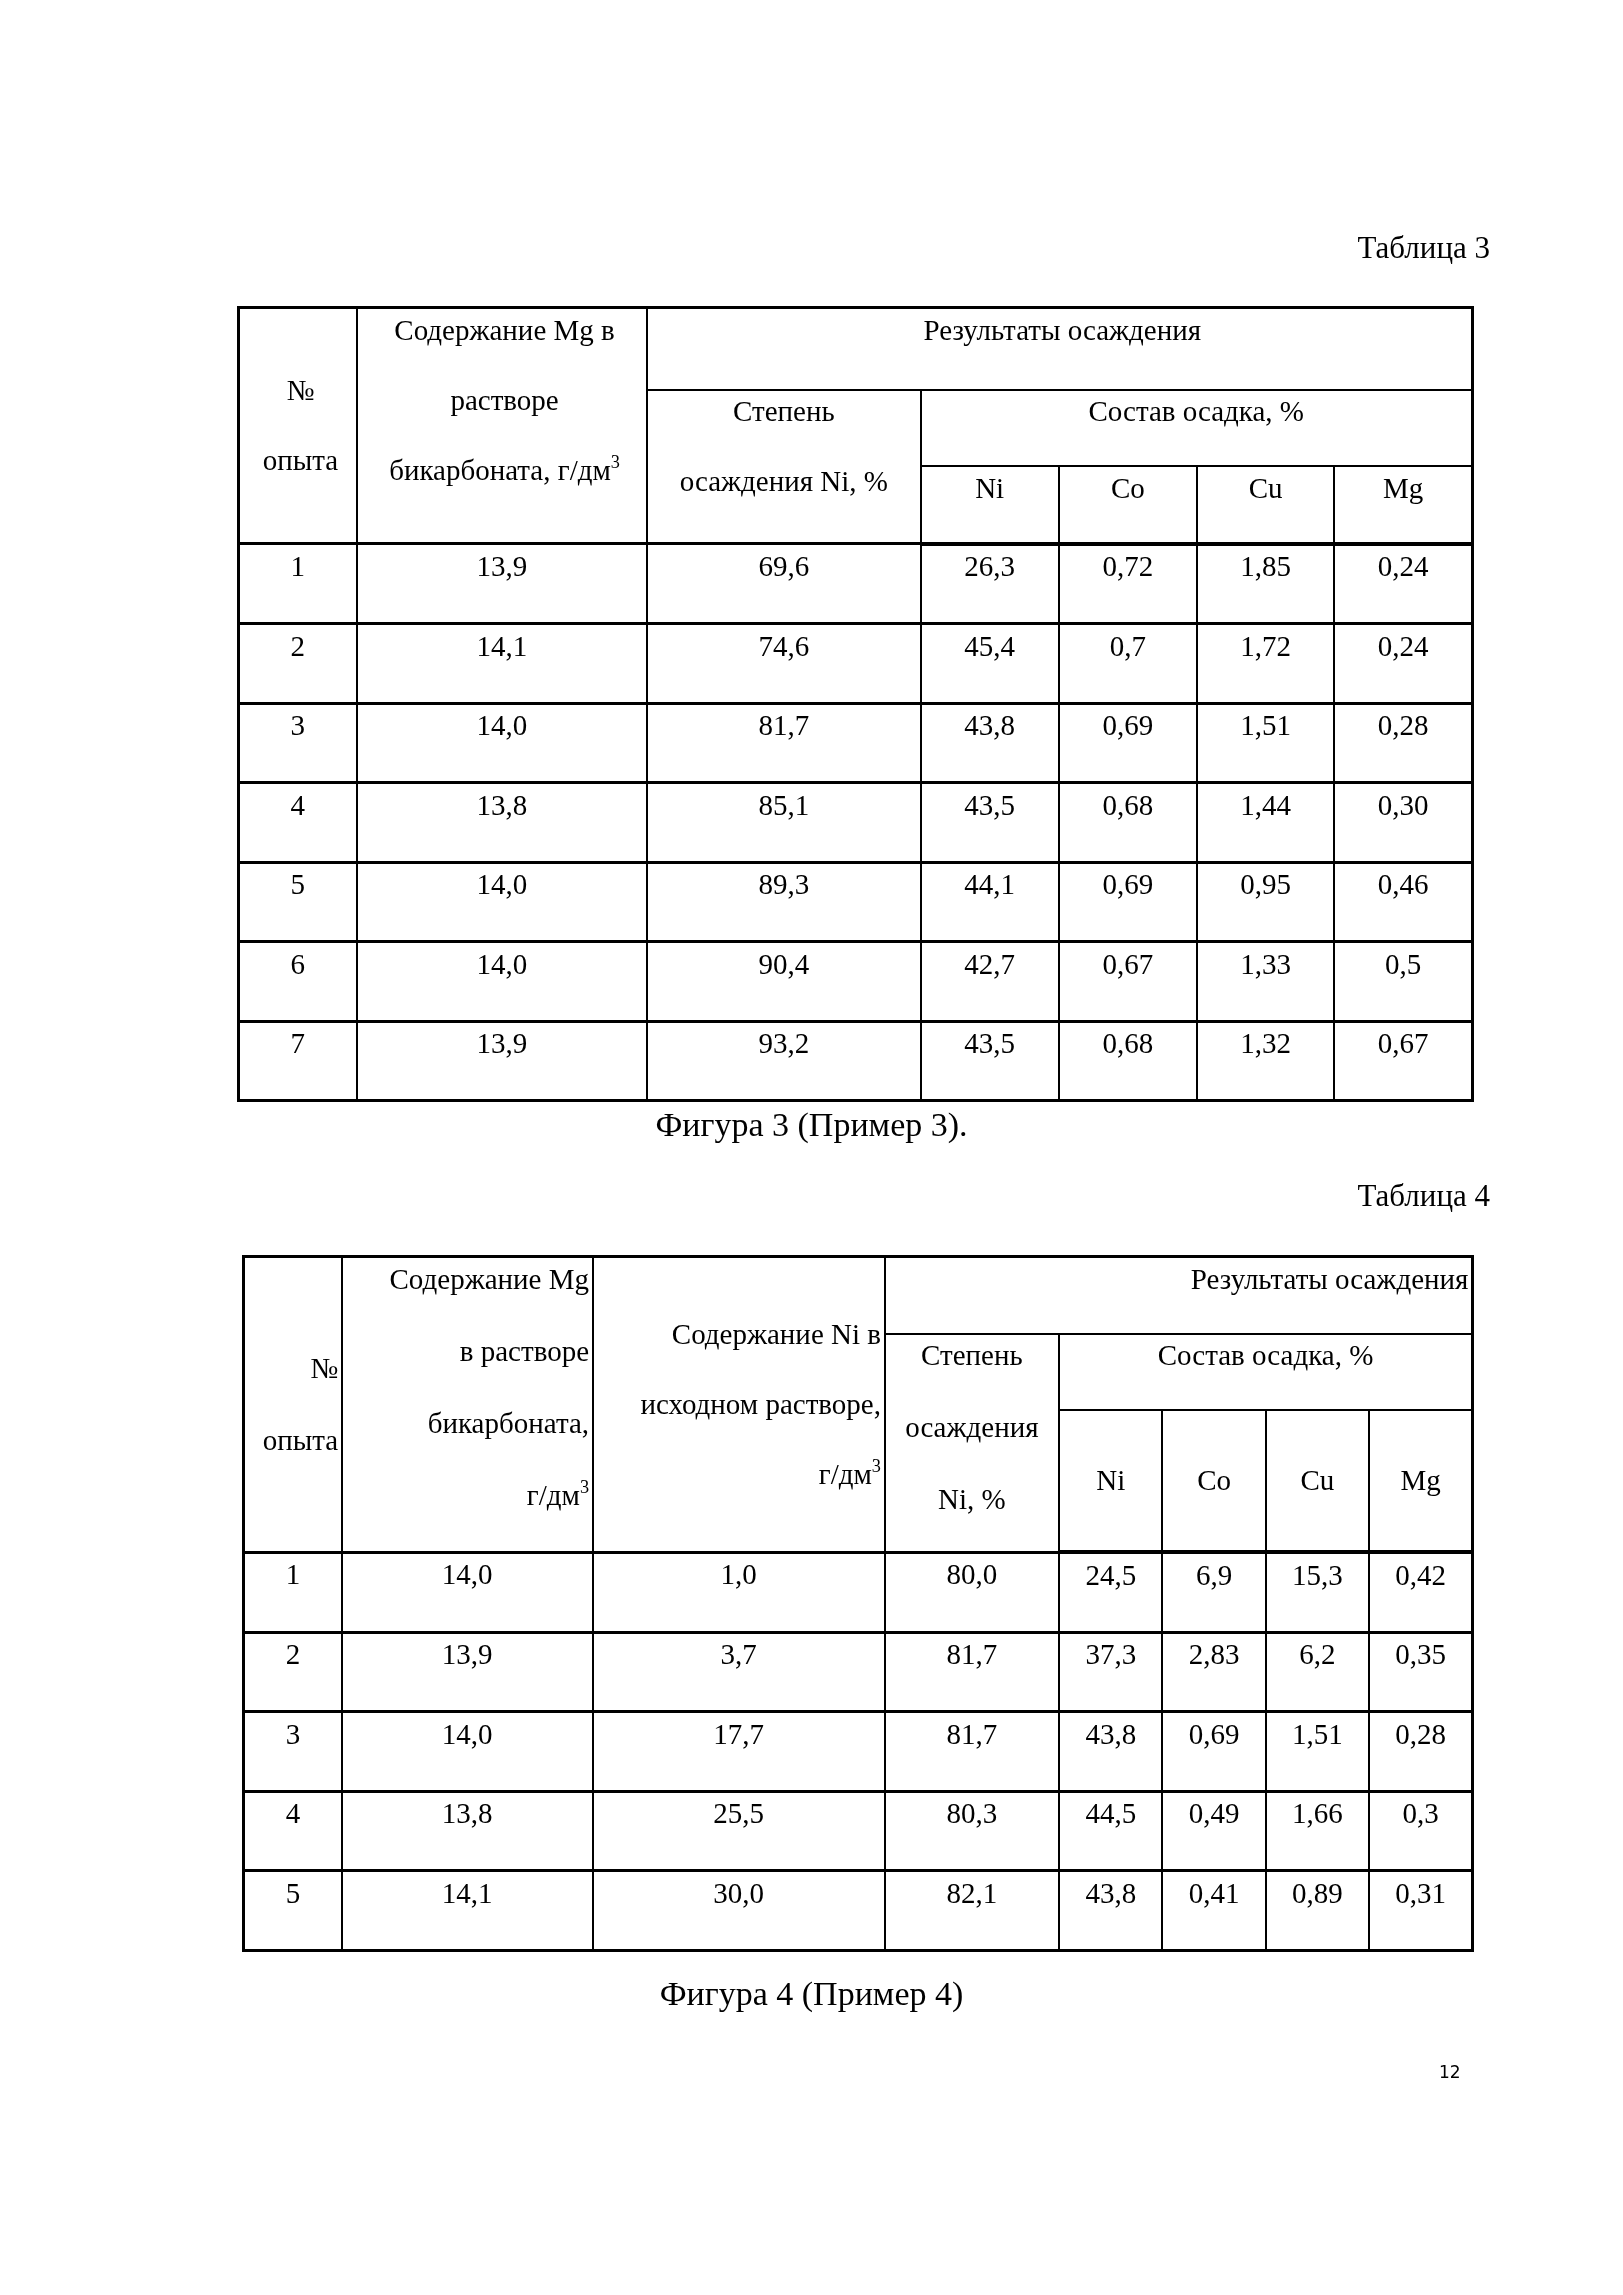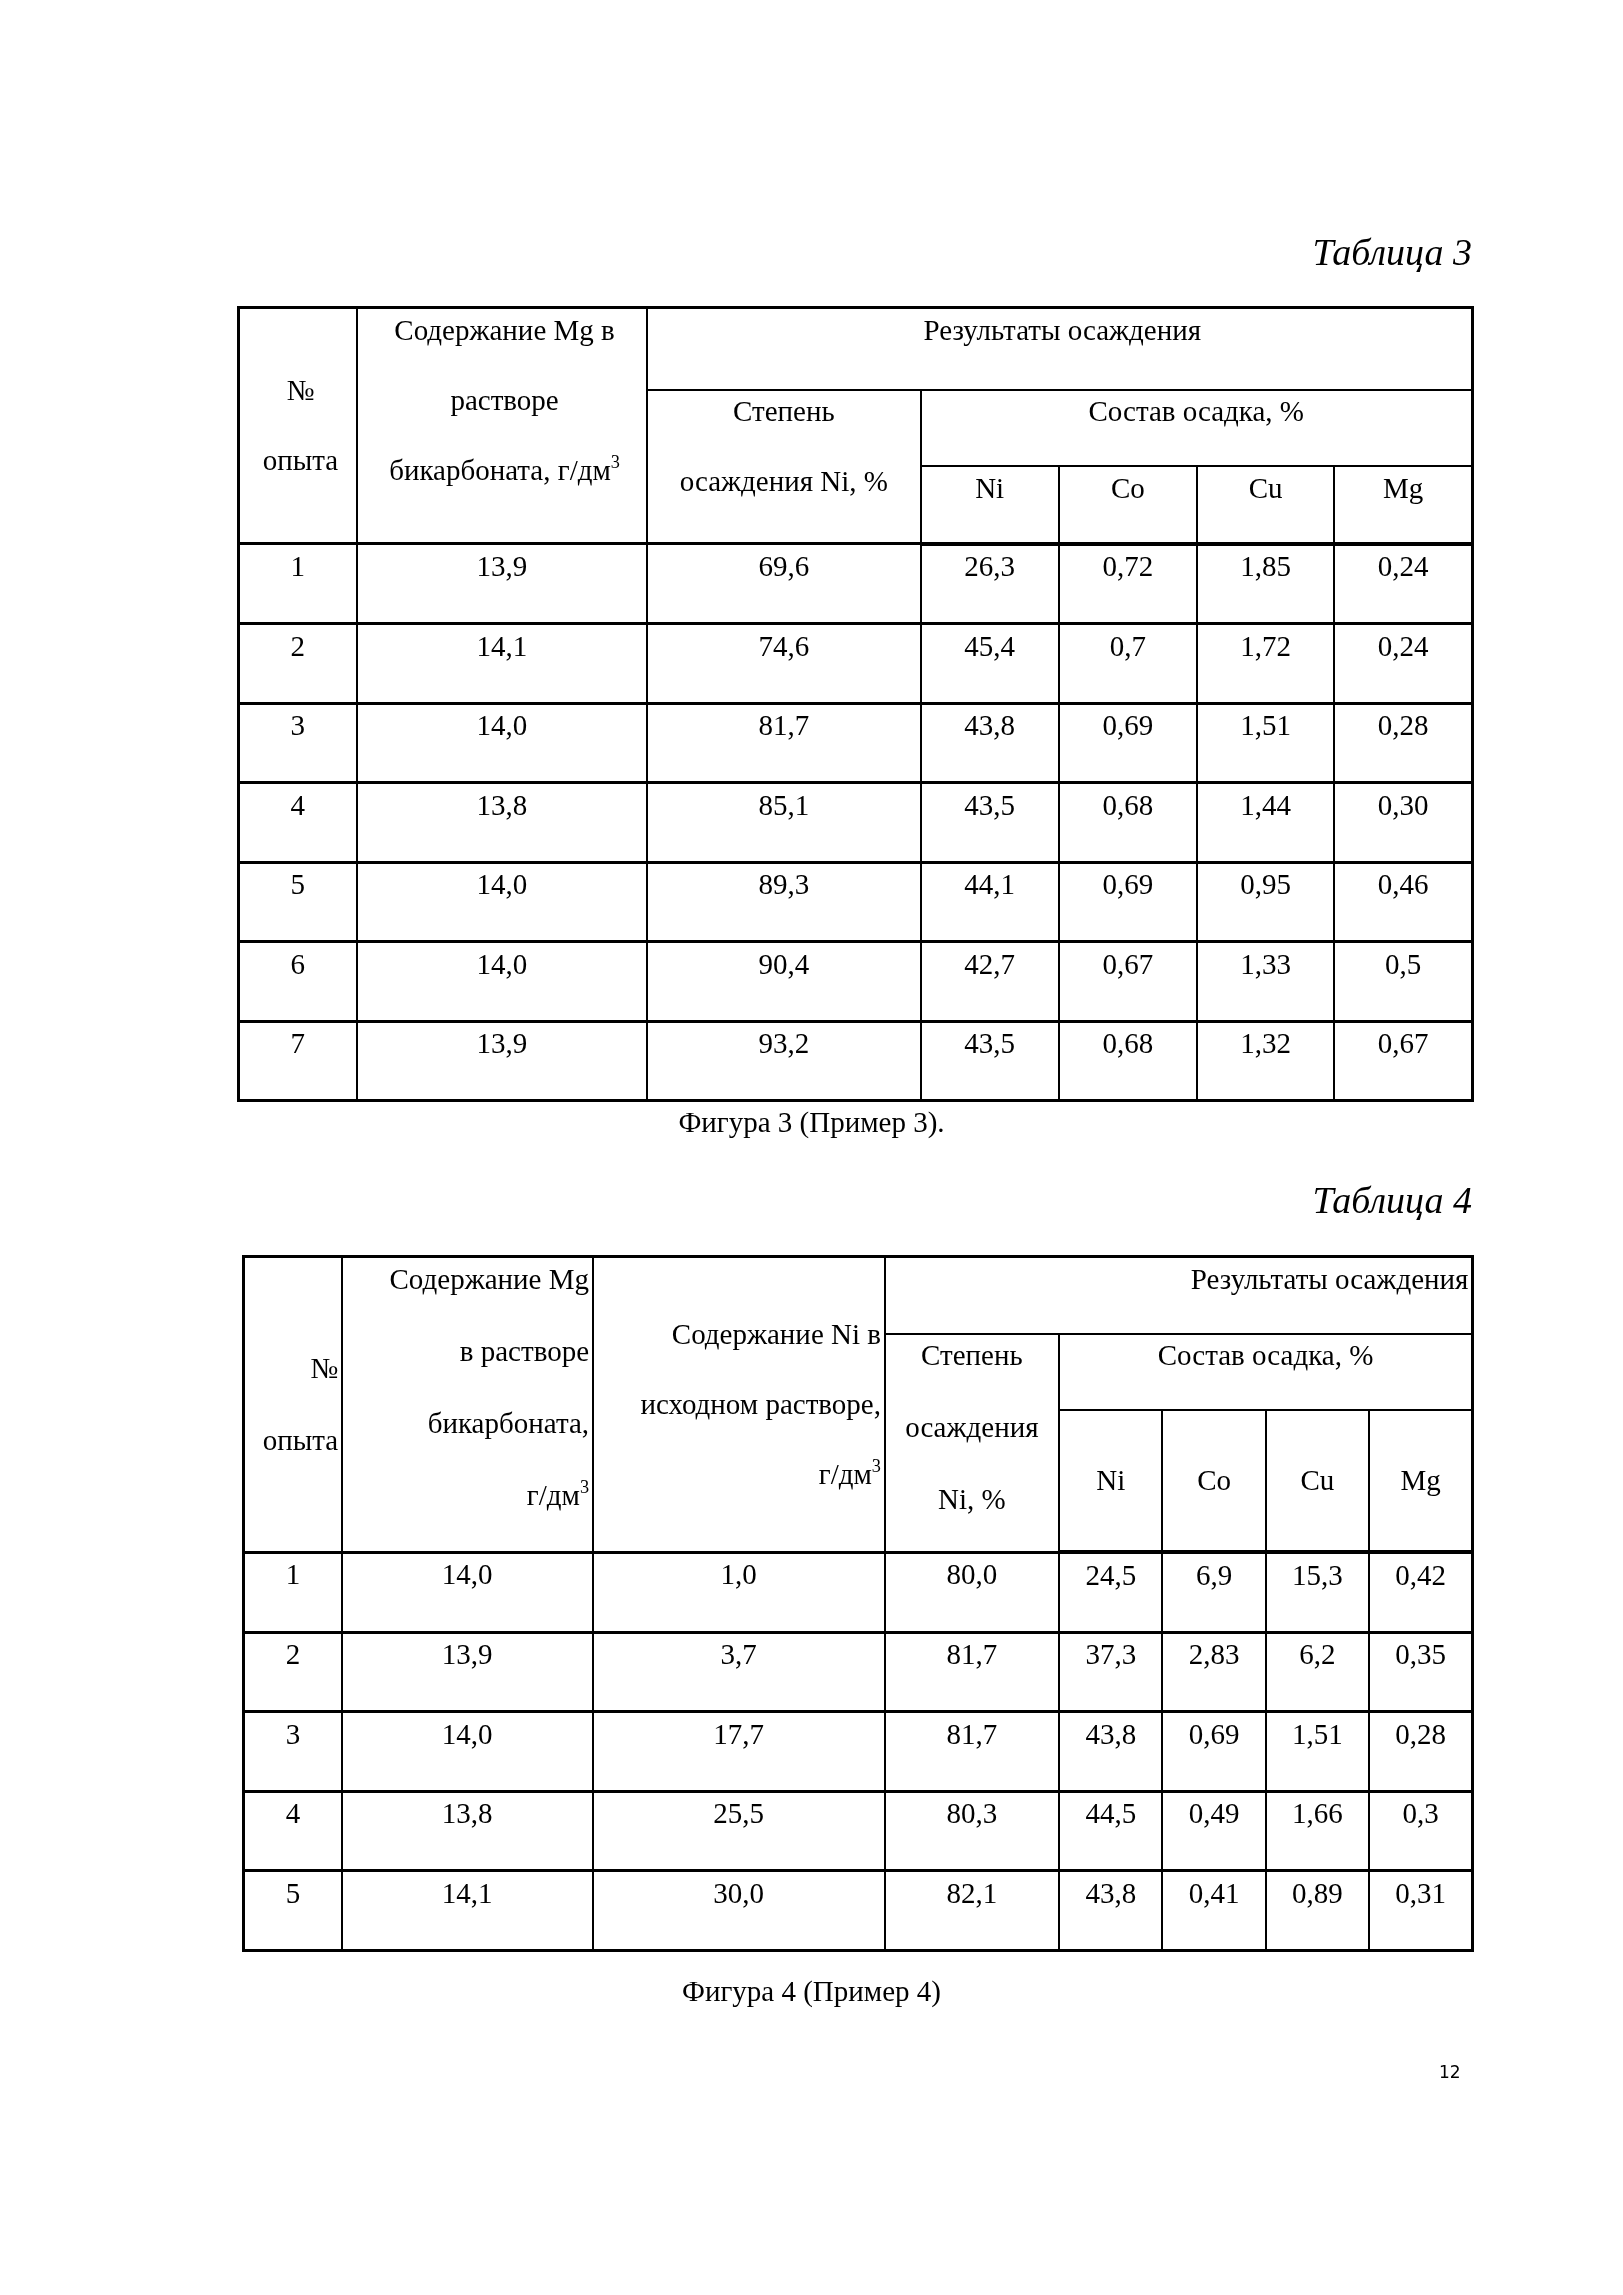--- a/index.html
+++ b/index.html
@@ -10,23 +10,22 @@
     body {
       width: 1623px;
       height: 2295px;
       position: relative;
       font-family: "Liberation Serif", "DejaVu Serif", serif;
       color: #000;
       overflow: hidden;
     }
     .table-caption-right {
       position: absolute;
-      font-size: 38px;
-      right: 151px;
-      font-style: italic;
+      font-size: 31px;
+      right: 133px;
     }
     #t3-label { top: 230px; }
     #t4-label { top: 1178px; }
 
     table.data {
       position: absolute;
       border-collapse: collapse;
       font-size: 29px;
       table-layout: fixed;
     }
@@ -66,21 +65,21 @@
     .sp-ni span { margin-bottom: 41px; }
     .sp-ni span:last-child { margin-bottom: 0; }
 
     sup { font-size: 18.3px; vertical-align: 11.8px; line-height: 0; }
 
     .figure-caption {
       position: absolute;
       left: 0;
       width: 1623px;
       text-align: center;
-      font-size: 29px;
+      font-size: 34px;
     }
     #fig3 { top: 1106px; }
     #fig4 { top: 1975px; }
 
     .page-number {
       position: absolute;
       font-family: "DejaVu Sans", "Liberation Sans", sans-serif;
       font-size: 17px;
       left: 1439px;
       top: 2062px;

